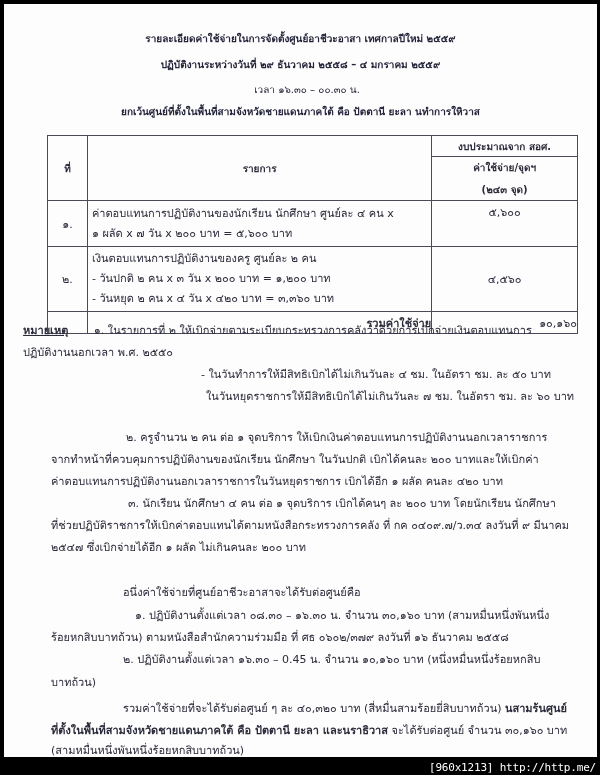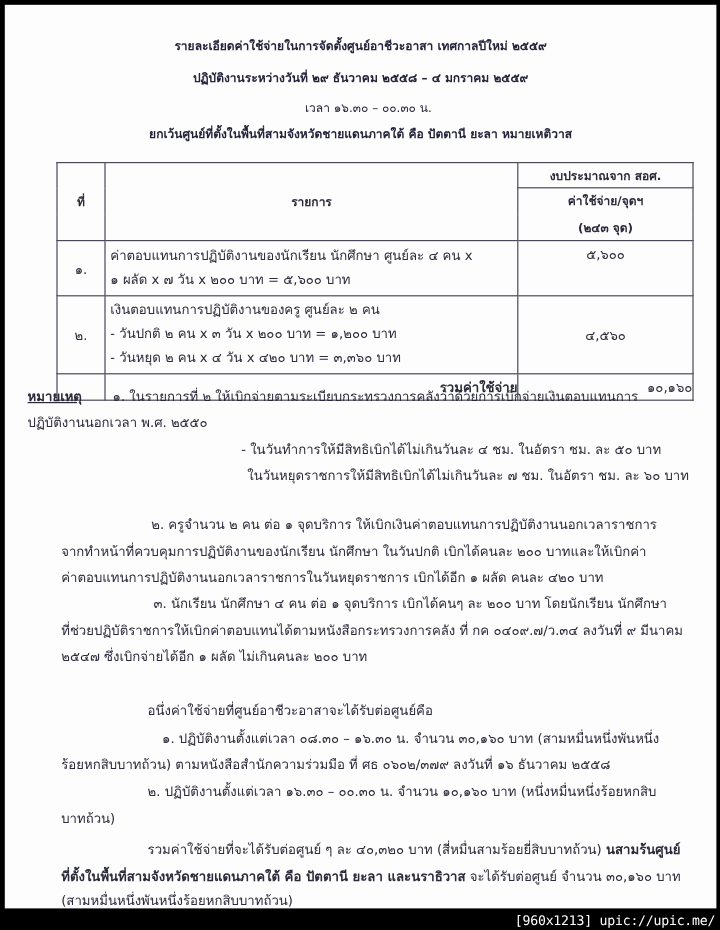--- a/index.html
+++ b/index.html
@@ -39,21 +39,21 @@
     font-size: 11px; letter-spacing: -0.2px;
   }
 </style>
 </head>
 <body>
 
 <div class="page">
   <div class="hdr h1">รายละเอียดค่าใช้จ่ายในการจัดตั้งศูนย์อาชีวะอาสา เทศกาลปีใหม่ ๒๕๕๙</div>
   <div class="hdr h2">ปฏิบัติงานระหว่างวันที่ ๒๙ ธันวาคม ๒๕๕๘ – ๔ มกราคม ๒๕๕๙</div>
   <div class="hdr h3">เวลา ๑๖.๓๐ – ๐๐.๓๐ น.</div>
-  <div class="hdr h4">ยกเว้นศูนย์ที่ตั้งในพื้นที่สามจังหวัดชายแดนภาคใต้ คือ ปัตตานี ยะลา หมายเหติวาส</div>
+  <div class="hdr h4">ยกเว้นศูนย์ที่ตั้งในพื้นที่สามจังหวัดชายแดนภาคใต้ คือ ปัตตานี ยะลา นทำการใหิวาส</div>
 
   <table class="budget">
     <tbody>
         <tr class="hdr-top">
       <th class="c-no" rowspan="3">ที่</th>
       <th class="c-item" rowspan="3">รายการ</th>
       <th class="c-amt">งบประมาณจาก สอศ.</th>
     </tr>
     <tr class="hdr-mid">
       <th class="c-amt" style="border-bottom:none">ค่าใช้จ่าย/จุดฯ</th>
@@ -99,28 +99,28 @@
     <div class="p" style="top:129px; left:28px;">จากทำหน้าที่ควบคุมการปฏิบัติงานของนักเรียน นักศึกษา ในวันปกติ เบิกได้คนละ ๒๐๐ บาทและให้เบิกค่า</div>
     <div class="p" style="top:151px; left:28px;">ค่าตอบแทนการปฏิบัติงานนอกเวลาราชการในวันหยุดราชการ เบิกได้อีก ๑ ผลัด คนละ ๔๒๐ บาท</div>
 
     <div class="p" style="top:173px; left:105px;">๓. นักเรียน นักศึกษา ๔ คน ต่อ ๑ จุดบริการ เบิกได้คนๆ ละ ๒๐๐ บาท โดยนักเรียน นักศึกษา</div>
     <div class="p" style="top:195px; left:28px;">ที่ช่วยปฏิบัติราชการให้เบิกค่าตอบแทนได้ตามหนังสือกระทรวงการคลัง ที่ กค ๐๔๐๙.๗/ว.๓๔ ลงวันที่ ๙ มีนาคม</div>
     <div class="p" style="top:217px; left:28px;">๒๕๔๗ ซึ่งเบิกจ่ายได้อีก ๑ ผลัด ไม่เกินคนละ ๒๐๐ บาท</div>
 
     <div class="p" style="top:262px; left:100px;">อนึ่งค่าใช้จ่ายที่ศูนย์อาชีวะอาสาจะได้รับต่อศูนย์คือ</div>
     <div class="p" style="top:285px; left:112px;">๑. ปฏิบัติงานตั้งแต่เวลา ๐๘.๓๐ – ๑๖.๓๐ น. จำนวน ๓๐,๑๖๐ บาท (สามหมื่นหนึ่งพันหนึ่ง</div>
     <div class="p" style="top:307px; left:28px;">ร้อยหกสิบบาทถ้วน) ตามหนังสือสำนักความร่วมมือ ที่ ศธ ๐๖๐๒/๓๗๙ ลงวันที่ ๑๖ ธันวาคม ๒๕๕๘</div>
-    <div class="p" style="top:329px; left:100px;">๒. ปฏิบัติงานตั้งแต่เวลา ๑๖.๓๐ – ๐๐.๓๐ น. จำนวน ๑๐,๑๖๐ บาท (หนึ่งหมื่นหนึ่งร้อยหกสิบ</div>
+    <div class="p" style="top:329px; left:100px;">๒. ปฏิบัติงานตั้งแต่เวลา ๑๖.๓๐ – 0.45 น. จำนวน ๑๐,๑๖๐ บาท (หนึ่งหมื่นหนึ่งร้อยหกสิบ</div>
     <div class="p" style="top:352px; left:28px;">บาทถ้วน)</div>
 
     <div class="p" style="top:378px; left:100px;">
       <span>รวมค่าใช้จ่ายที่จะได้รับต่อศูนย์ ๆ ละ ๔๐,๓๒๐ บาท (สี่หมื่นสามร้อยยี่สิบบาทถ้วน)</span>
       <b class="bold">นสามร้นศูนย์</b>
     </div>
     <div class="p" style="top:400px; left:28px;">
       <b class="bold">ที่ตั้งในพื้นที่สามจังหวัดชายแดนภาคใต้ คือ ปัตตานี ยะลา และนราธิวาส</b>
       <span>จะได้รับต่อศูนย์ จำนวน ๓๐,๑๖๐ บาท</span>
     </div>
     <div class="p" style="top:420px; left:28px;">(สามหมื่นหนึ่งพันหนึ่งร้อยหกสิบบาทถ้วน)</div>
   </div>
 </div>
 
-<div class="footer-tag">[960x1213] upic://upic.me/</div>
+<div class="footer-tag">[960x1213] http://http.me/</div>
 
 </body></html>

